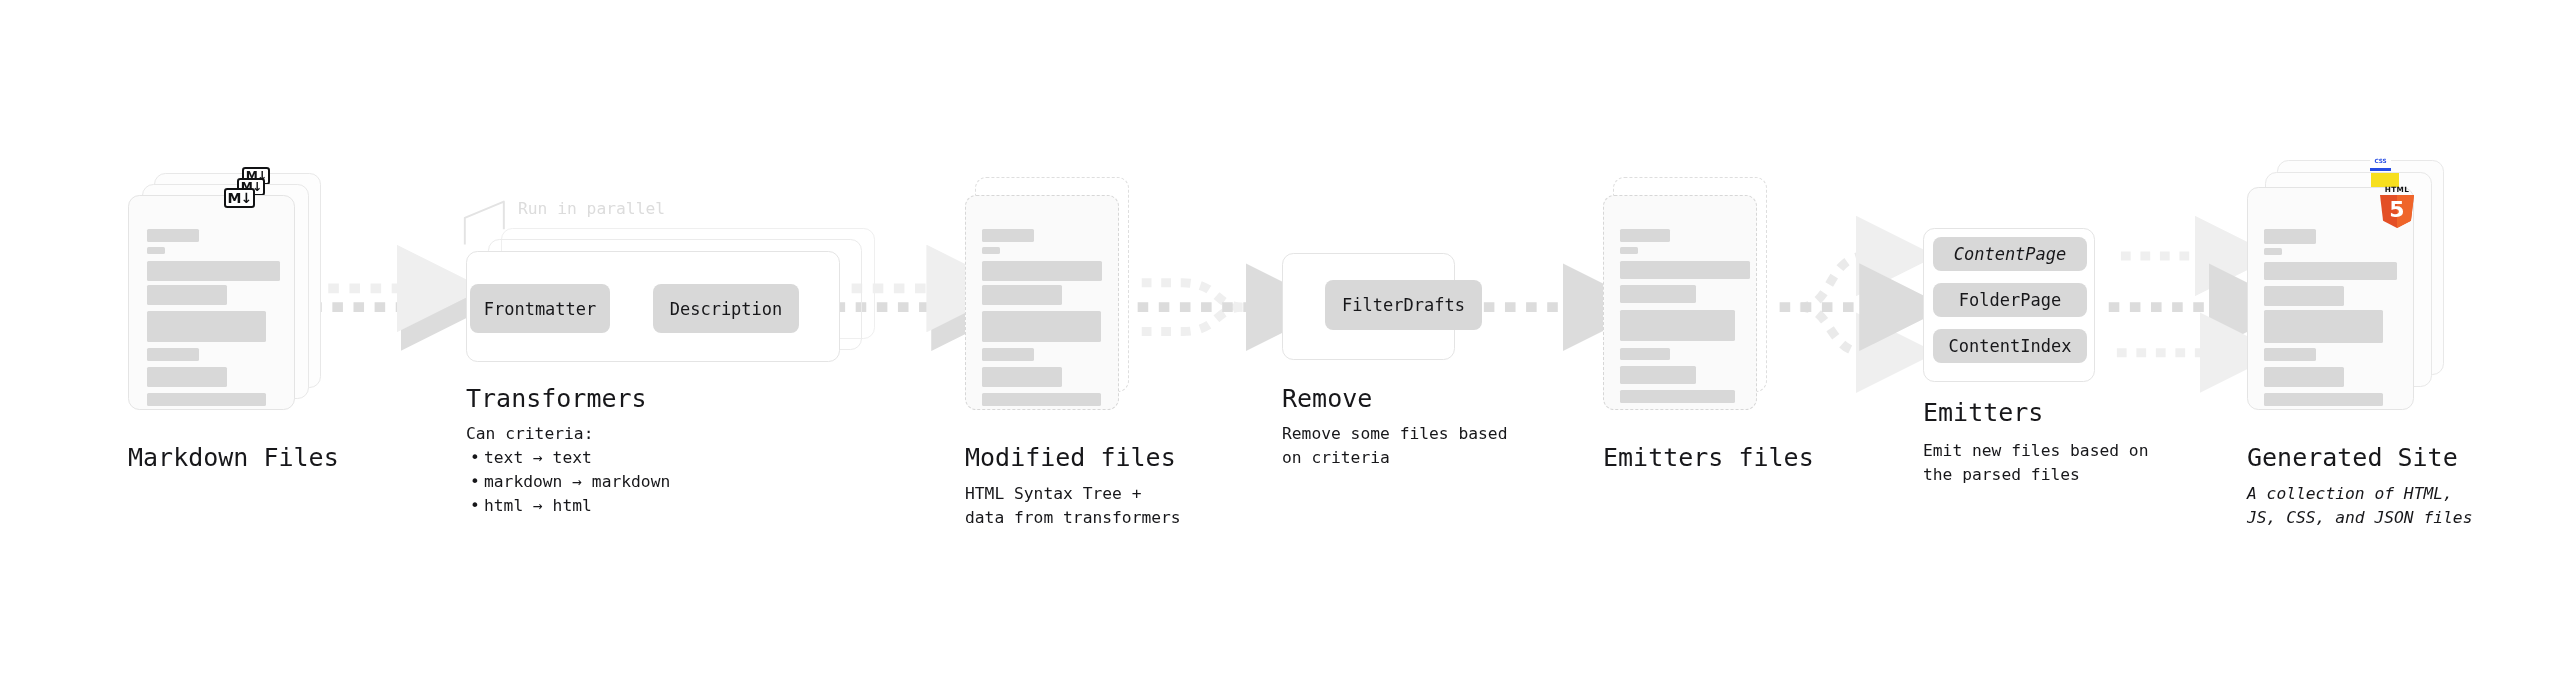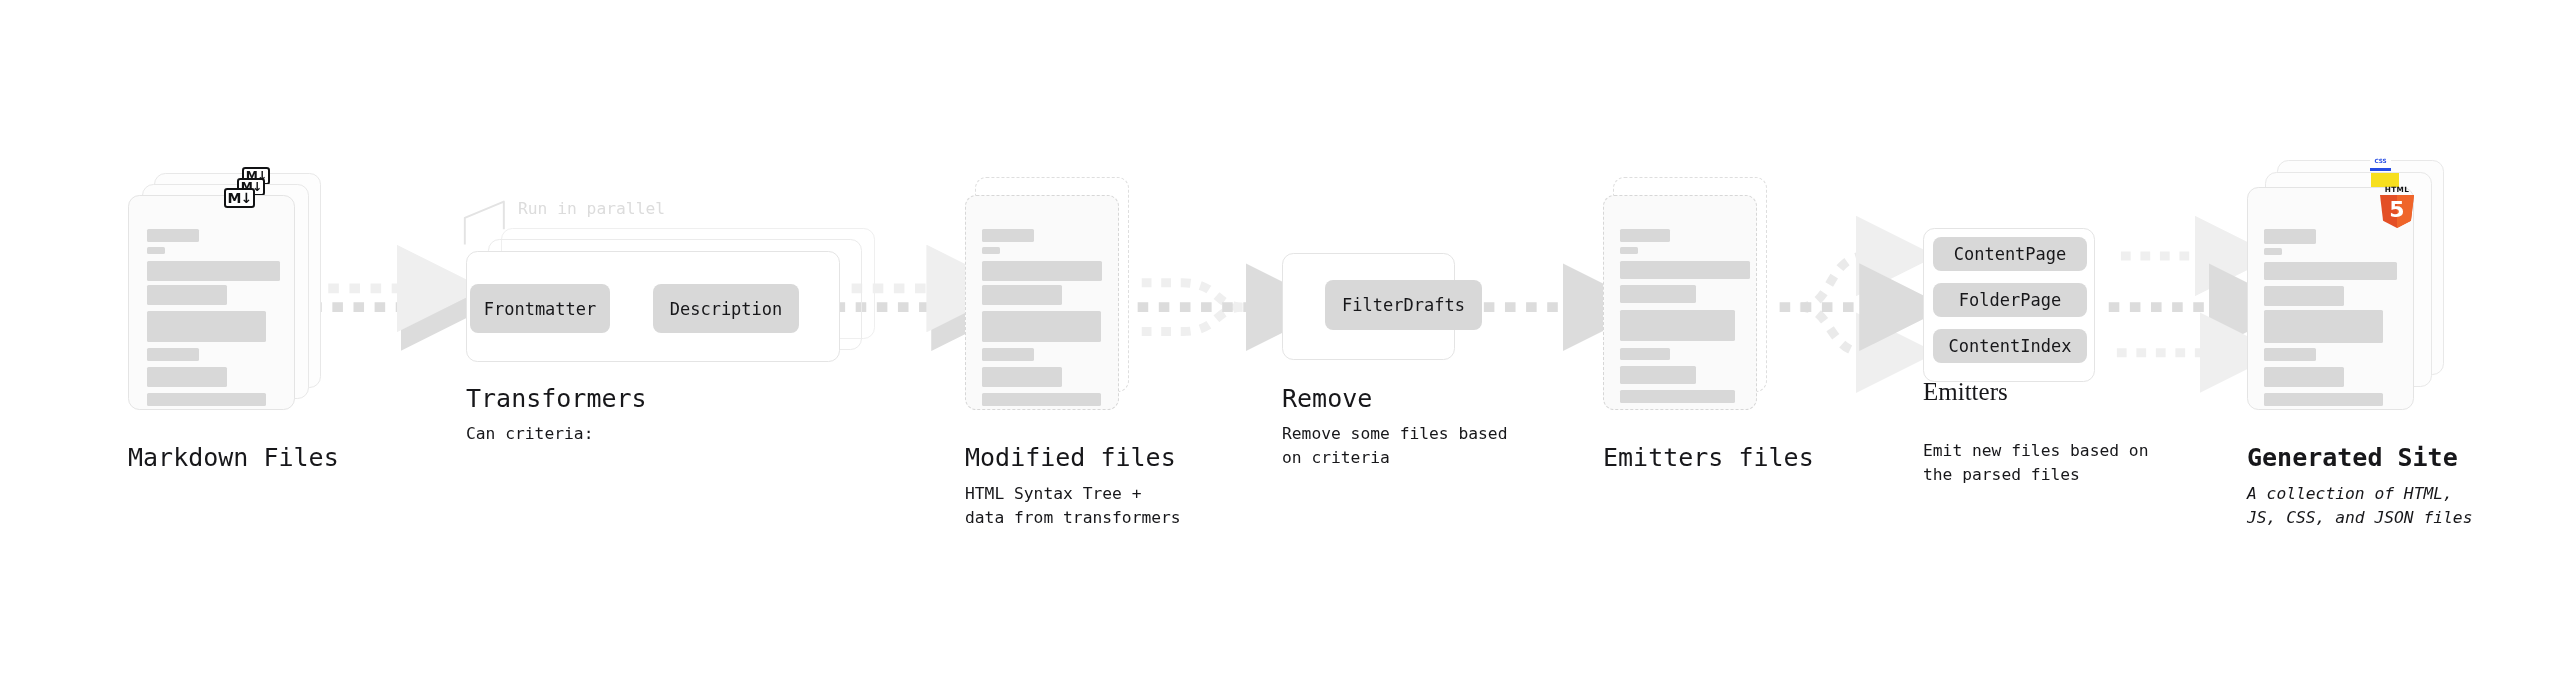--- a/index.html
+++ b/index.html
@@ -318,20 +318,25 @@
     <div class="group-box" style="left:466px; top:251px; width:374px; height:111px;"></div>
     <div class="pill" style="left:470px; top:284px; width:140px; height:49px;">Frontmatter</div>
     <div class="pill" style="left:653px; top:284px; width:146px; height:49px;">Description</div>
 
     <div class="brace-label" style="left:518px; top:199px;">Run in parallel</div>
 
     <div class="stage-title" style="left:466px; top:384px;">Transformers</div>
 
     <div class="stage-desc list" style="left:466px; top:422px; width:276px;">
       <p class="lead">Can criteria:</p>
+      <ul>
+        <li>text → text</li>
+        <li>markdown → markdown</li>
+        <li>html → html</li>
+      </ul>
     </div>
   </div>
 
   <div class="stage">
 
     <div class="doc dashed ghost-1" style="left:975px; top:177px; width:154px; height:215px;"></div>
 
     <div class="doc dashed" style="left:965px; top:195px; width:154px; height:215px;">
       <div class="bar" style="left:16.3px; top:32.5px; width:52px; height:13px;"></div>
       <div class="bar" style="left:16.3px; top:51px; width:18px; height:6.5px;"></div>
@@ -375,25 +380,25 @@
       <div class="bar" style="left:16.3px; top:194px; width:115px; height:13px;"></div>
     </div>
 
     <div class="stage-title" style="left:1603px; top:443px;">Emitters files</div>
   </div>
 
   <div class="stage">
 
     <div class="group-box" style="left:1923px; top:228px; width:172px; height:154px;"></div>
 
-    <div class="pill" style="left:1933px; top:237px; width:154px; height:34px;">ContentPage</div>
+    <div class="pill" style="left:1933px; top:237px; width:154px; height:34px;font-style:italic;">ContentPage</div>
     <div class="pill" style="left:1933px; top:283px; width:154px; height:34px;">FolderPage</div>
     <div class="pill" style="left:1933px; top:329px; width:154px; height:34px;">ContentIndex</div>
 
-    <div class="stage-title" style="left:1923px; top:378px;font-family:Liberation Serif, serif;">Emitters</div>
+    <div class="stage-title" style="left:1923px; top:398px;">Emitters</div>
 
     <div class="stage-desc" style="left:1923px; top:439px; width:268px;">Emit new files based on
 the parsed files</div>
   </div>
 
   <div class="stage">
 
     <div class="doc ghost-1" style="left:2277px; top:160px; width:167px; height:215px;"></div>
     <div class="badge css-badge" style="left:2370px; top:158px;">CSS</div>
 
@@ -411,20 +416,20 @@
       <div class="bar" style="left:16.3px; top:205px; width:119px; height:13px;"></div>
     </div>
 
     <div class="badge html5-badge" style="left:2380px; top:186px;">
       <div class="h5-word">HTML</div>
       <div class="h5-shield"></div>
       <div class="h5-shade"></div>
       <div class="h5-five">5</div>
     </div>
 
-    <div class="stage-title" style="left:2247px; top:443px;font-weight:bold;">Generated Site</div>
+    <div class="stage-title" style="left:2247px; top:443px;">Generated Site</div>
 
     <div class="stage-desc" style="left:2247px; top:482px; width:268px;font-style:italic;">A collection of HTML,
 JS, CSS, and JSON files</div>
   </div>
 
 </div>
 
 
 </body></html>

